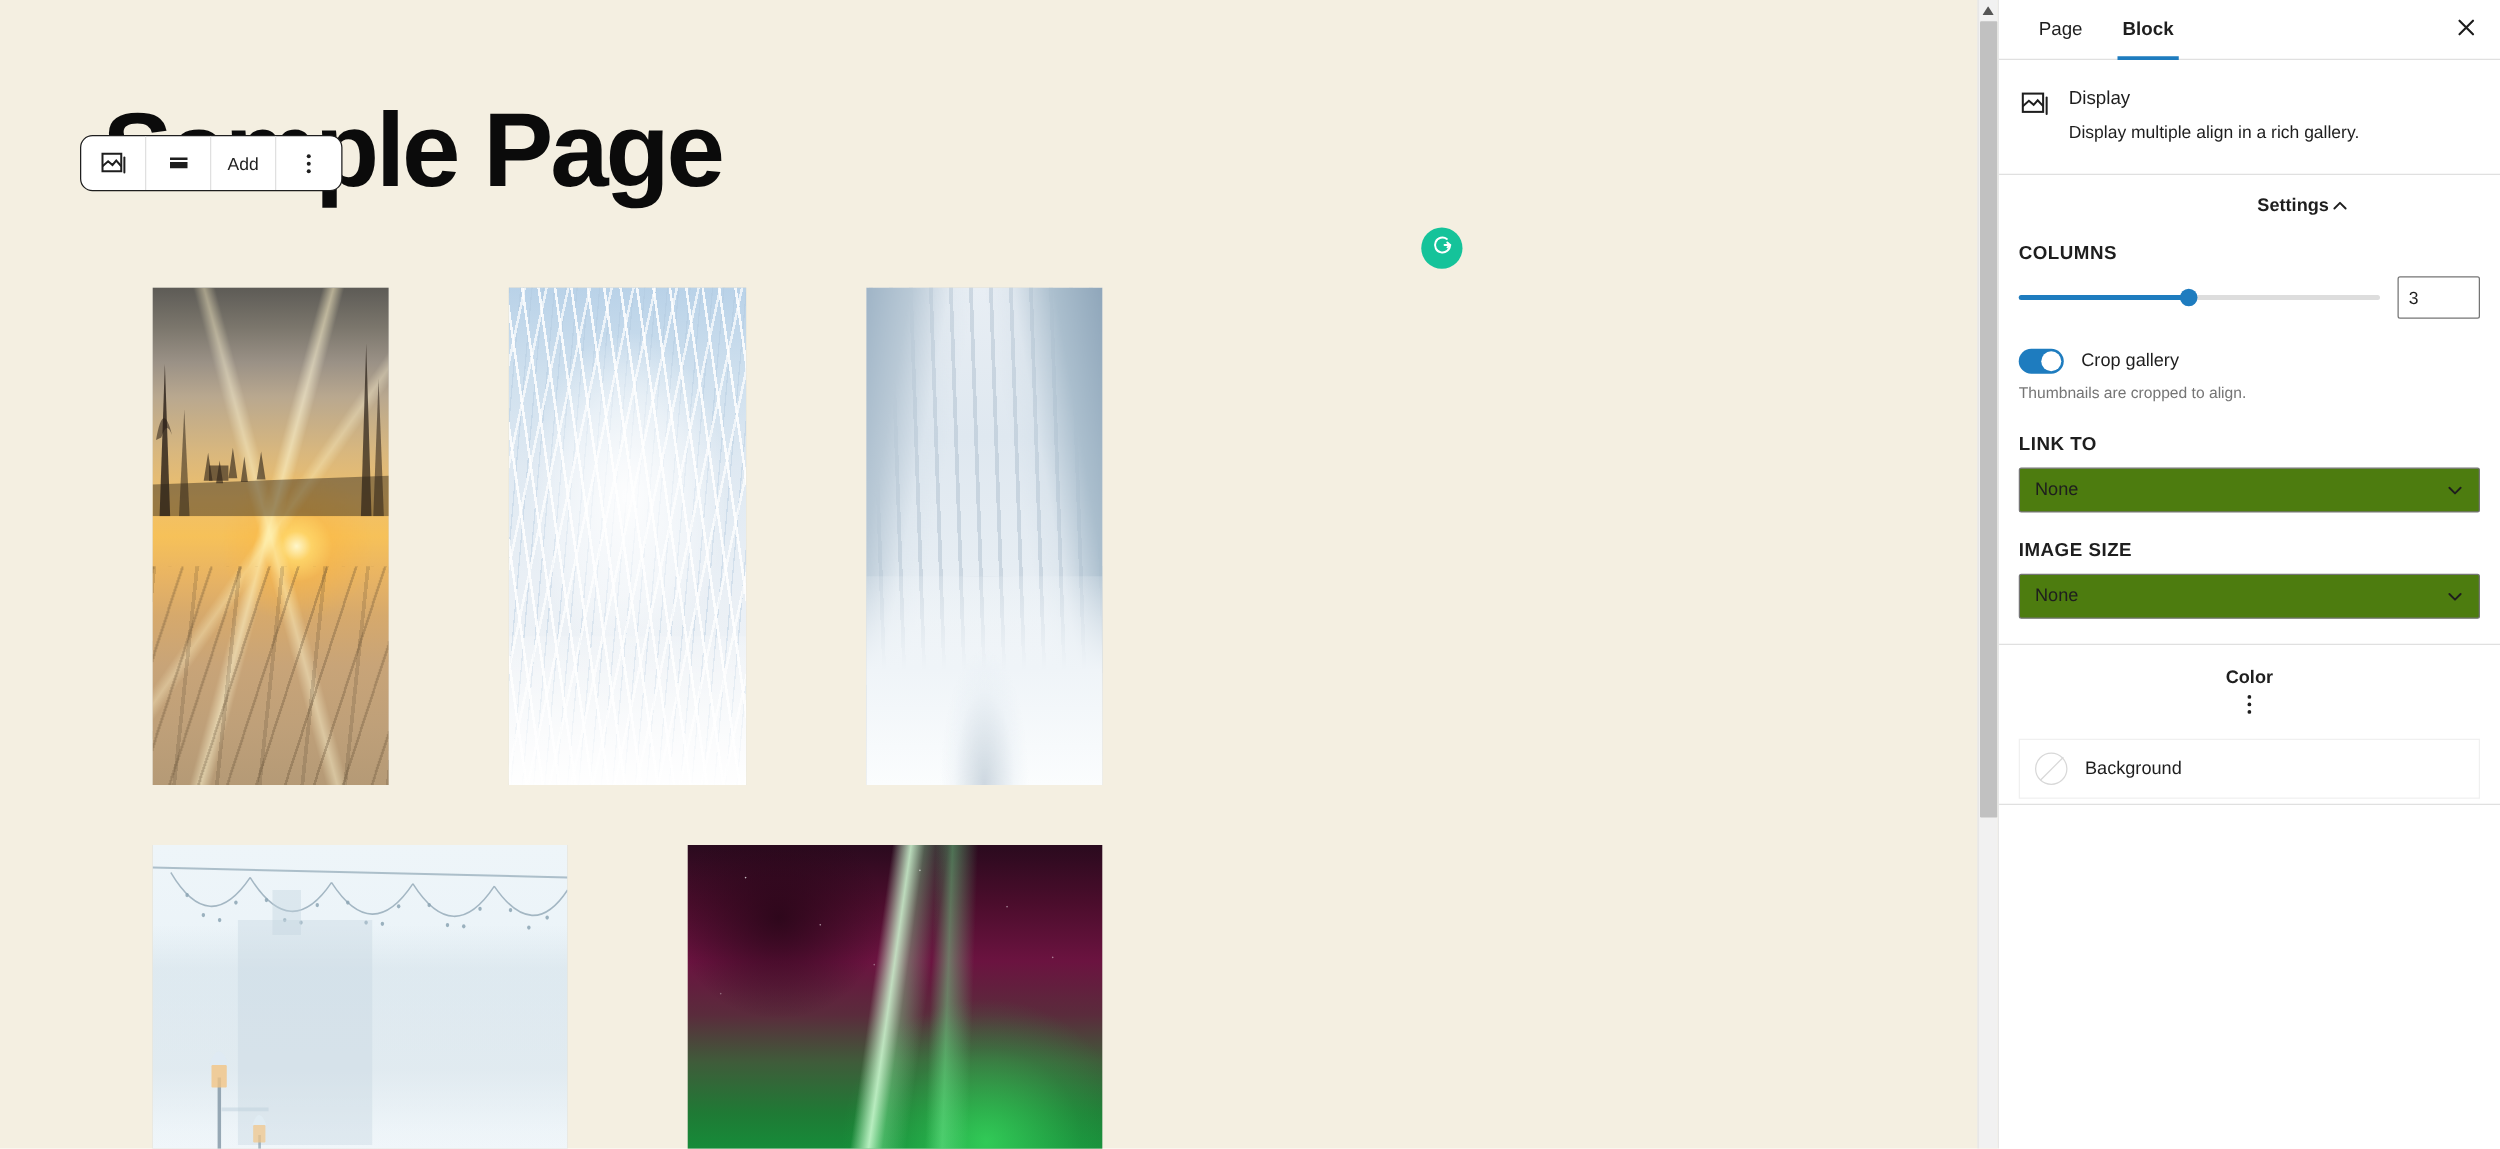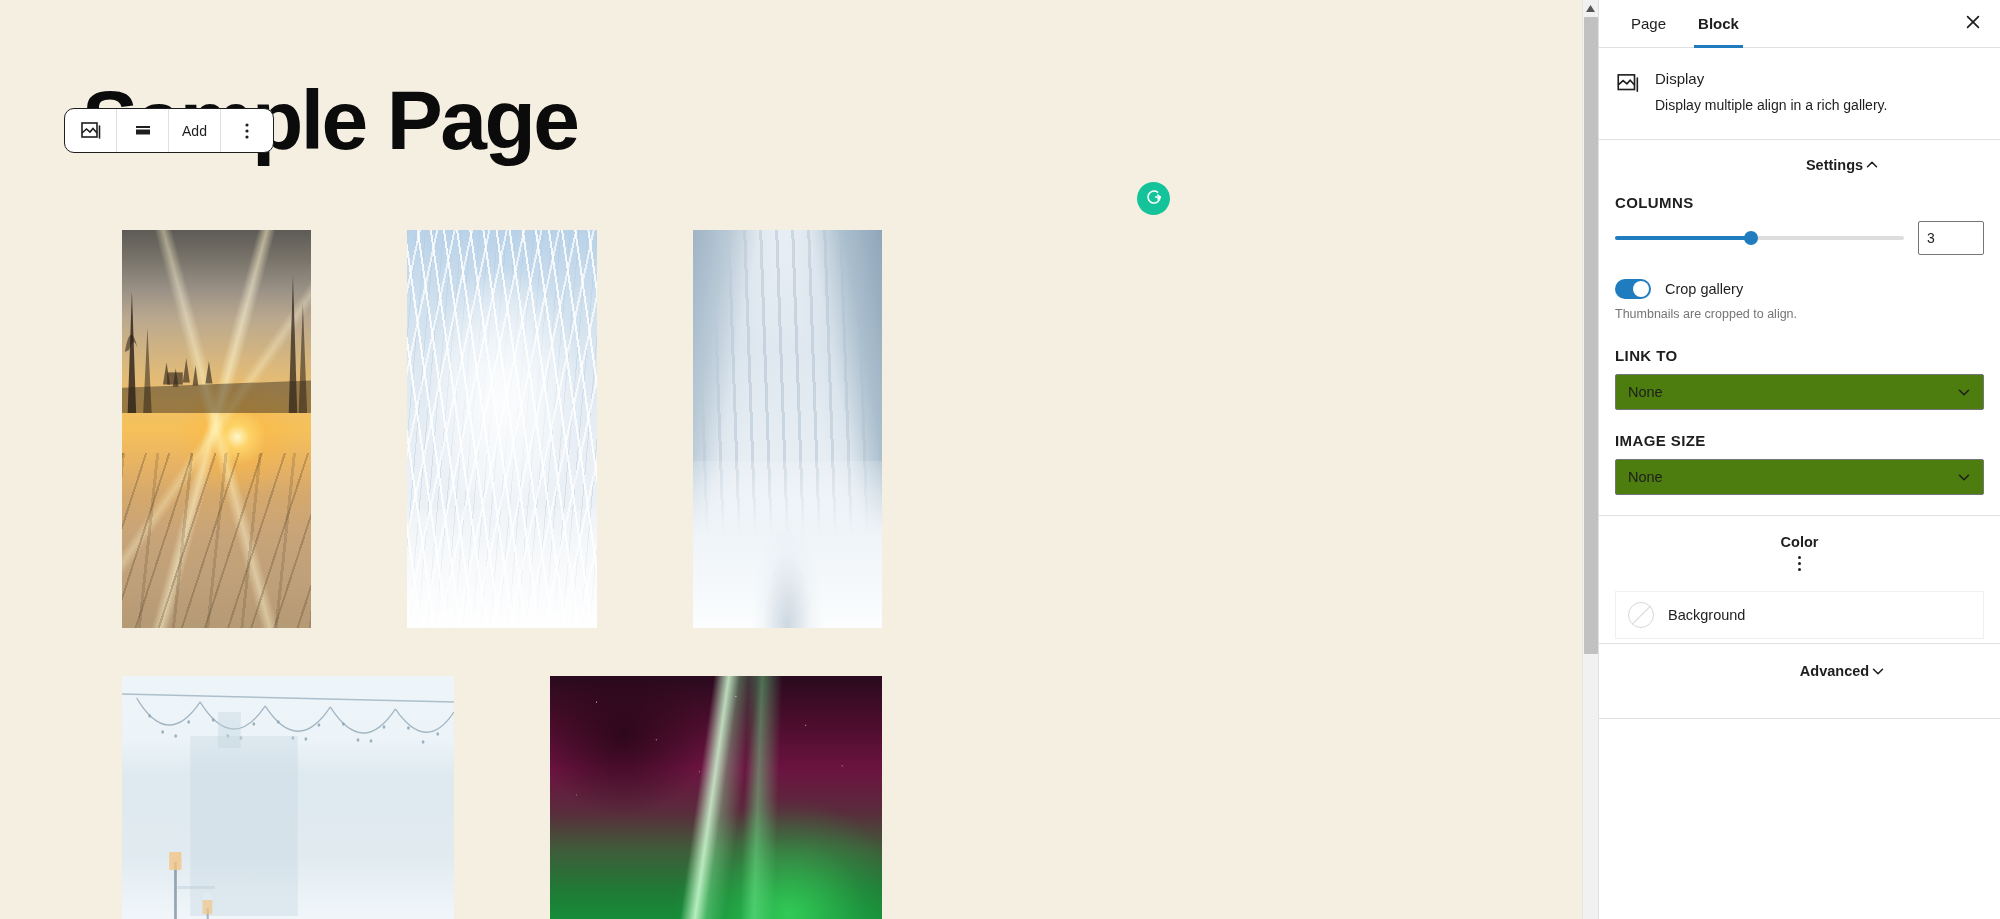--- a/index.html
+++ b/index.html
@@ -574,25 +574,15 @@
               <i></i>
           </span>
         </button>
       </div>
       <div class="color-item">
         <span class="swatch-none"></span>
         <span class="color-item-label">Background</span>
       </div>
     </section>
 
-    <section class="panel advanced">
-      <button class="panel-head">
-        <span class="panel-title">Advanced</span>
-        <span class="chev">
-          <svg width="18" height="18" viewBox="0 0 20 20" fill="none" stroke="currentColor" stroke-width="1.7" stroke-linecap="round" stroke-linejoin="round">
-            <path d="M5 8 L10 13 L15 8"></path>
-          </svg>
-        </span>
-      </button>
-    </section>
 
   </aside>
 </div>
 
 </body></html>

